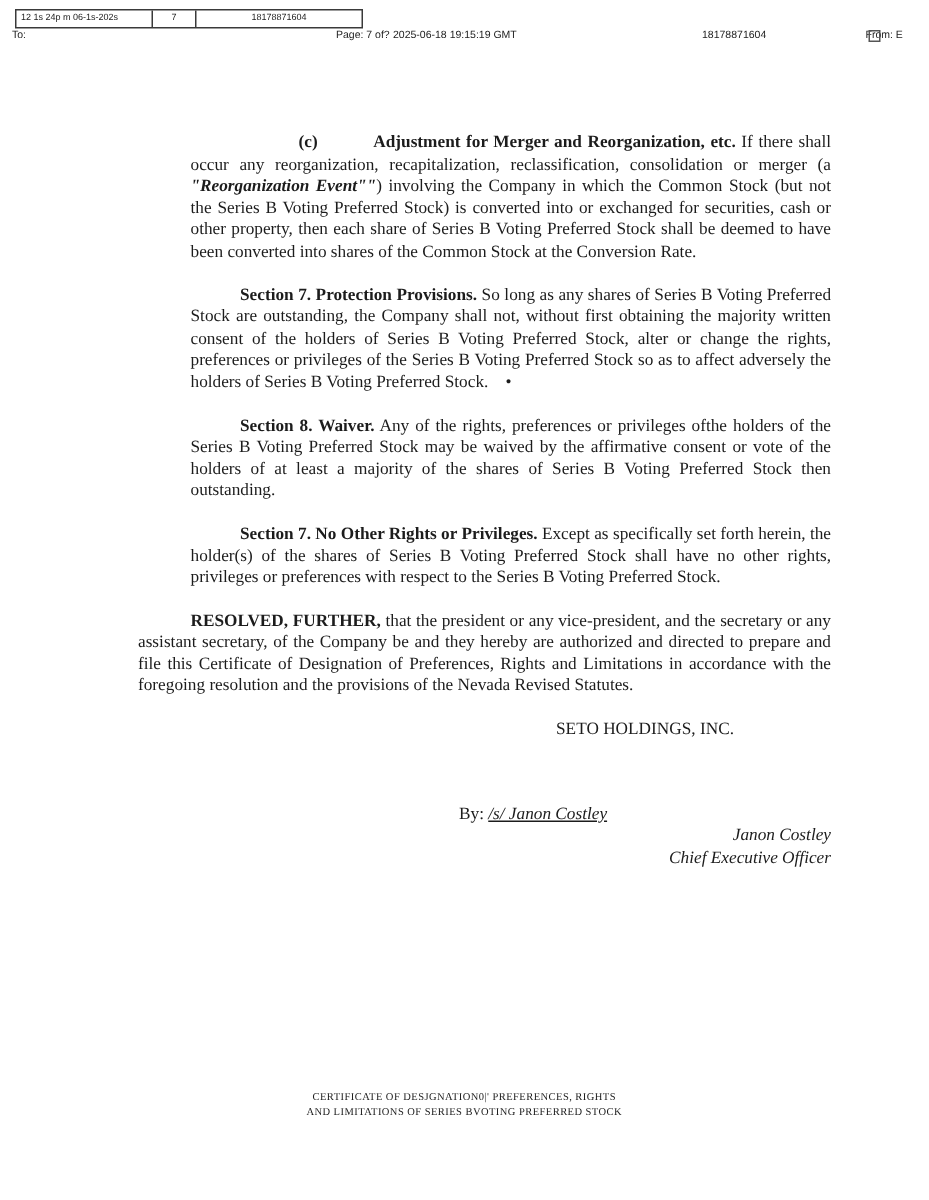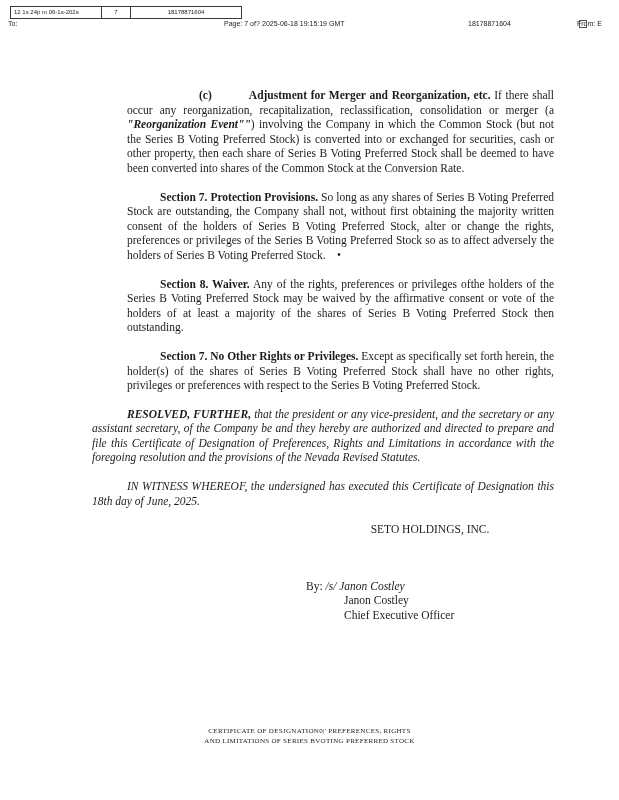--- a/index.html
+++ b/index.html
@@ -22,27 +22,27 @@
   .fx-to{left:8px;} .fx-page{left:224px;} .fx-ts{left:262px;} .fx-num{left:468px;} .fx-from{left:577px;}
   .fx-box{display:inline-block;width:6px;height:6px;border:1px solid #555;vertical-align:middle;margin-left:2px;}
   
   .doc{
     position:absolute;top:88px;left:92px;width:462px;
     font-size:11.5px;line-height:14.6px;text-align:justify;
   }
   .doc p{margin:0 0 14px 0;}
   .blk-c{margin-left:35px !important;margin-right:13px;text-indent:72px;margin-bottom:14px;}
   .blk-sec{margin-left:35px !important;margin-right:13px;text-indent:33px;}
-  .blk-full{margin:0 0 14px 0;text-indent:35px;font-style:italic;}
+  .blk-full{margin:0 0 14px 0;text-indent:35px;}
   .blk-company{margin:0 0 14px 214px !important;text-indent:0;text-align:center;}
   .blk-by{margin:42px 0 0 214px !important;text-indent:0;text-align:left;}
-  .blk-sigline{margin:0 0 0 252px !important;text-indent:0;text-align:left;}
+  .blk-sigline{margin:0 0 0 252px !important;text-indent:0;text-align:right;font-style:italic;}
   .seg-b{font-weight:bold;}
   .seg-i{font-style:italic;}
-  .seg-u{text-align:center;}
+  .seg-u{text-decoration:underline;text-align:center;}
   
   .page-footer{
     position:absolute;top:727px;left:0;width:100%;text-align:center;
     font-size:7px;line-height:9.5px;font-weight:normal;letter-spacing:0.3px;color:#1c1c1c;
   }
 </style>
 </head>
 <body>
 
 <div class="fax-stamp">
@@ -61,21 +61,20 @@
       <span class="fx-box"></span>
     </span>
 </div>
 
 <div class="doc">
     <p class="blk-c"><span class="seg-b">(c)</span><span>&nbsp;&nbsp;&nbsp;&nbsp;&nbsp;&nbsp;&nbsp;&nbsp;&nbsp; </span><span class="seg-b">Adjustment for Merger and Reorganization, etc.</span><span> If there shall occur any reorganization, recapitalization, reclassification, consolidation or merger (a </span><span class="seg-b seg-i">"Reorganization Event""</span><span>) involving the Company in which the Common Stock (but not the Series B Voting Preferred Stock) is converted into or exchanged for securities, cash or other property, then each share of Series B Voting Preferred Stock shall be deemed to have been converted into shares of the Common Stock at the Conversion Rate.</span></p>
     <p class="blk-sec"><span class="seg-b">Section 7. Protection Provisions.</span><span> So long as any shares of Series B Voting Preferred Stock are outstanding, the Company shall not, without first obtaining the majority written consent of the holders of Series B Voting Preferred Stock, alter or change the rights, preferences or privileges of the Series B Voting Preferred Stock so as to affect adversely the holders of Series B Voting Preferred Stock.&nbsp;&nbsp;&nbsp;&nbsp;•</span></p>
     <p class="blk-sec"><span class="seg-b">Section 8. Waiver.</span><span> Any of the rights, preferences or privileges ofthe holders of the Series B Voting Preferred Stock may be waived by the affirmative consent or vote of the holders of at least a majority of the shares of Series B Voting Preferred Stock then outstanding.</span></p>
     <p class="blk-sec"><span class="seg-b">Section 7. No Other Rights or Privileges.</span><span> Except as specifically set forth herein, the holder(s) of the shares of Series B Voting Preferred Stock shall have no other rights, privileges or preferences with respect to the Series B Voting Preferred Stock.</span></p>
     <p class="blk-full"><span class="seg-b">RESOLVED, FURTHER,</span><span> that the president or any vice-president, and the secretary or any assistant secretary, of the Company be and they hereby are authorized and directed to prepare and file this Certificate of Designation of Preferences, Rights and Limitations in accordance with the foregoing resolution and the provisions of the Nevada Revised Statutes.</span></p>
-    <p class="blk-full"><span>IN WITNESS WHEREOF, the undersigned has executed this Certificate of Designation this 18th day of June, 2025.</span></p>
     <p class="blk-company"><span>SETO HOLDINGS, INC.</span></p>
     <p class="blk-by"><span>By: </span><span class="seg-i seg-u">/s/ Janon Costley</span></p>
     <p class="blk-sigline"><span>Janon Costley</span></p>
     <p class="blk-sigline"><span>Chief Executive Officer</span></p>
   </div>
 
 <div class="page-footer">
   <div>CERTIFICATE OF DESJGNATION0|' PREFERENCES, RIGHTS</div>
   <div>AND LIMITATIONS OF SERIES BVOTING PREFERRED STOCK</div>
 </div>

